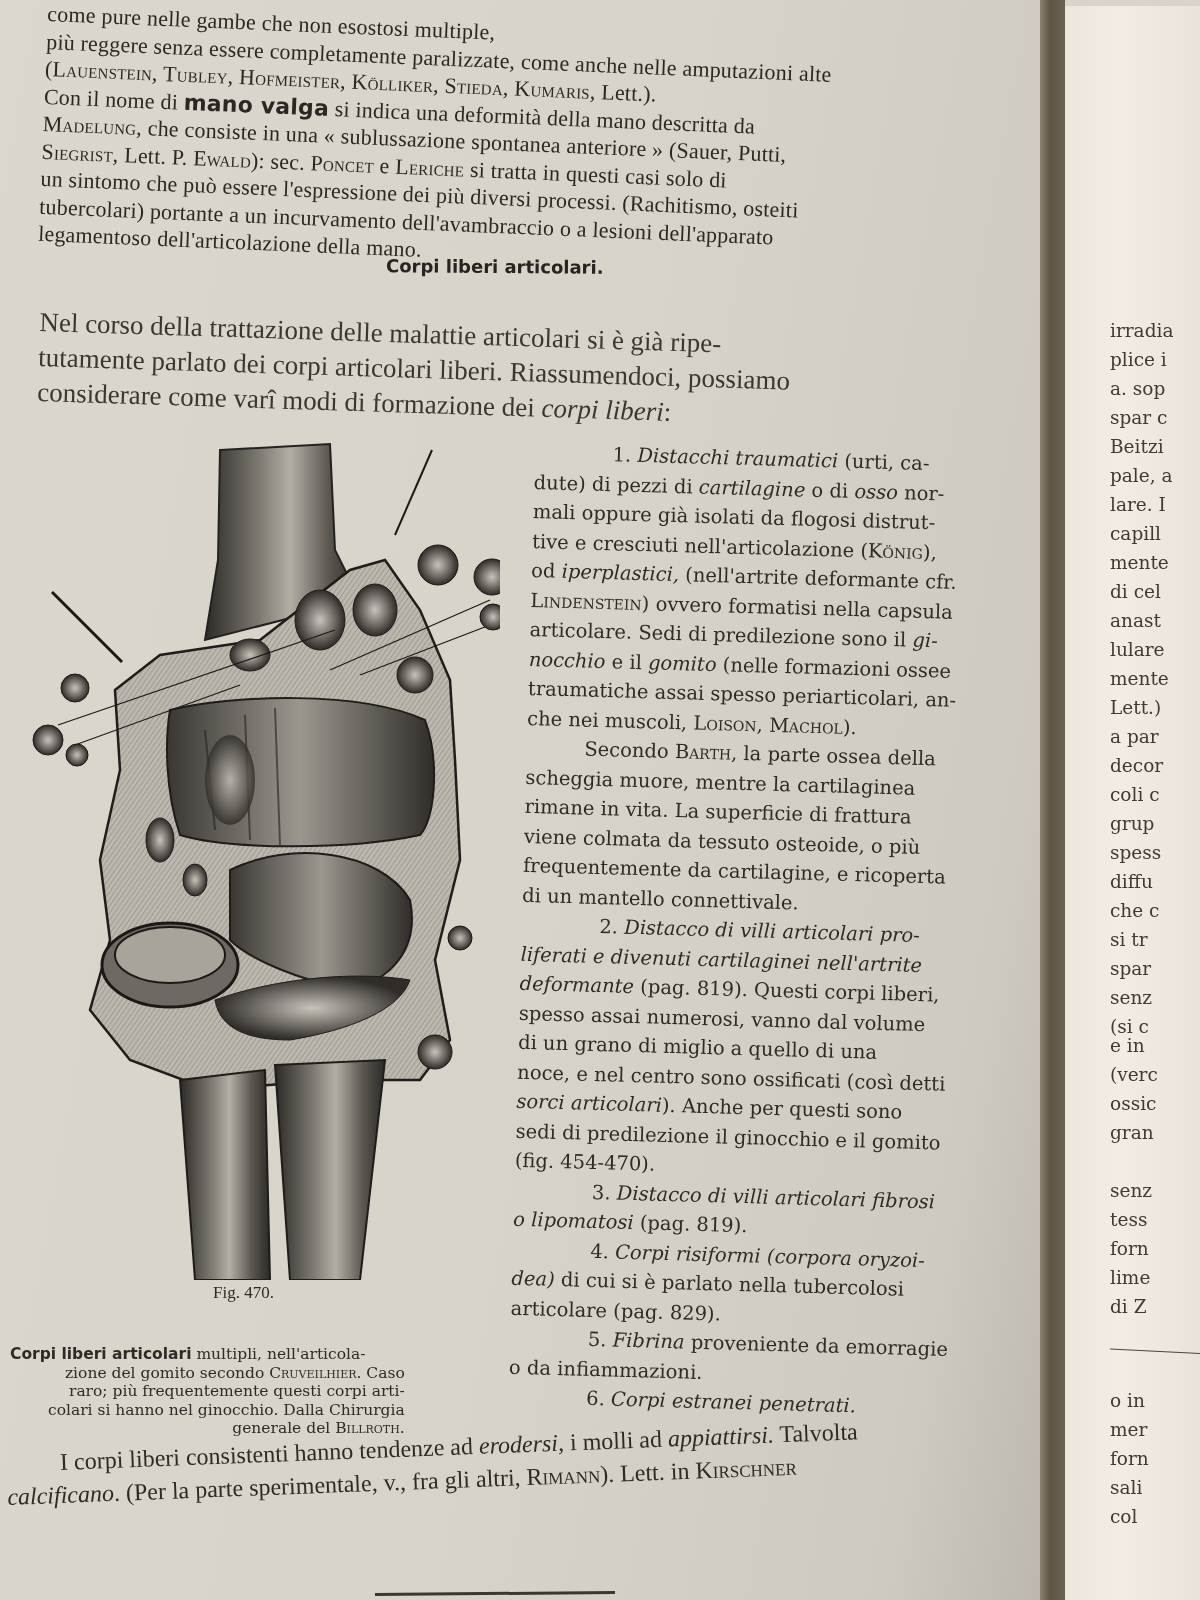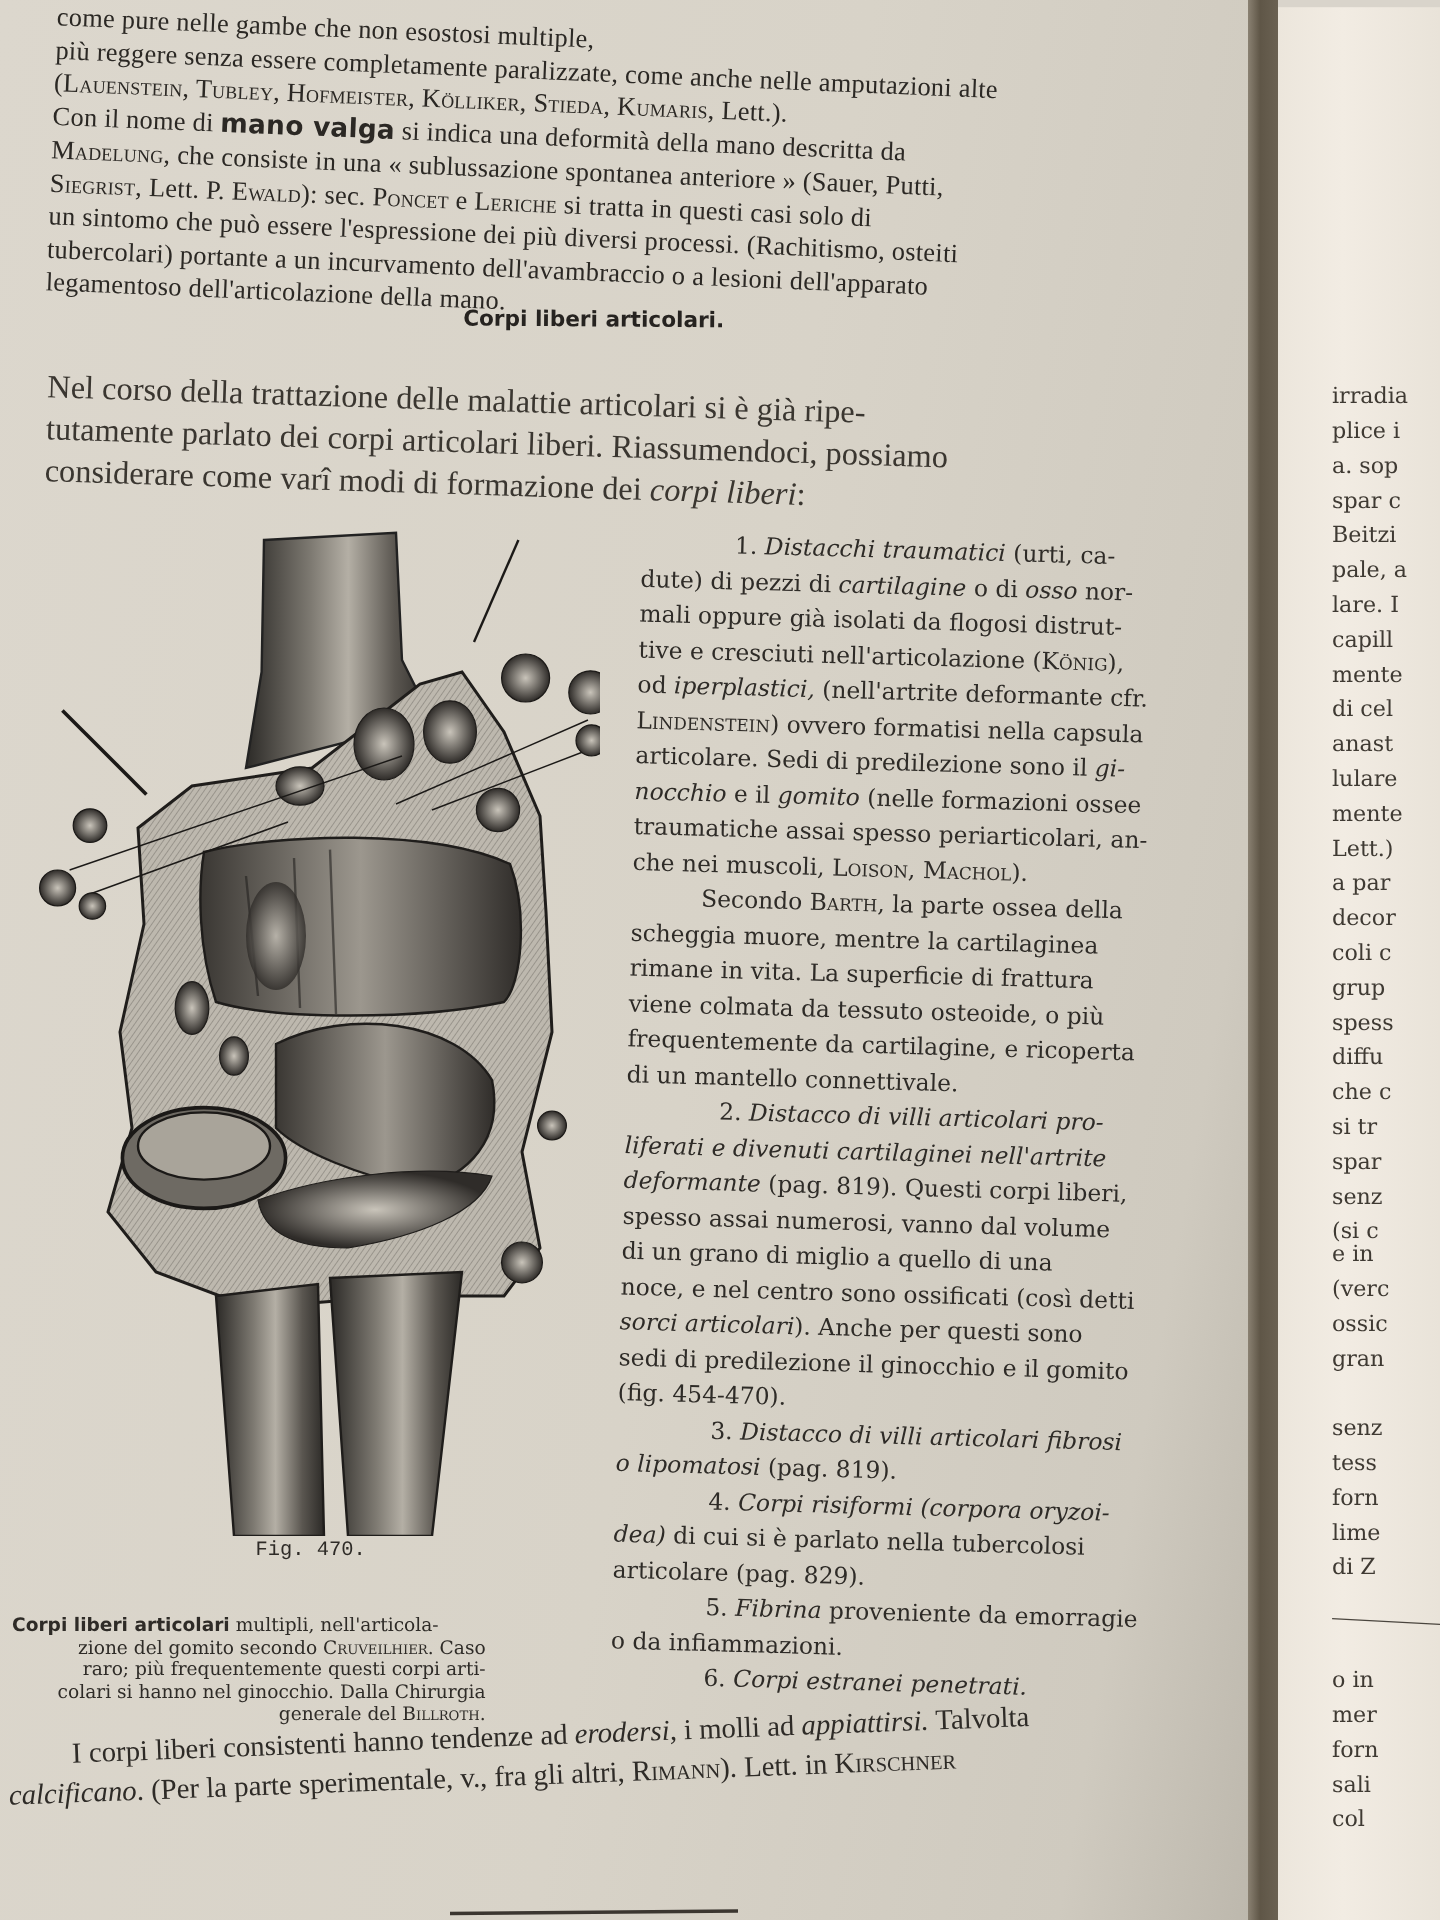--- a/index.html
+++ b/index.html
@@ -42,21 +42,21 @@
       line-height: 35px; transform: rotate(1.8deg); transform-origin: 0 0; color: #3a3630;
     }
     .right-col {
       left: 535px; top: 438px; font-family: "DejaVu Serif", serif; font-size: 19.5px;
       line-height: 29.5px; transform: rotate(1.6deg); transform-origin: 0 0; color: #2e2b27;
     }
     .indent { padding-left: 78px; }
     .indent-sm { padding-left: 58px; }
     .figure { position: absolute; left: 30px; top: 440px; width: 470px; height: 840px; }
     .fig-label {
-      position: absolute; left: 213px; top: 1283px; font-family: Liberation Mono, monospace;
+      position: absolute; left: 213px; top: 1283px; font-family: Liberation Serif, serif;
       font-size: 17px; color: #2e2b27;
     }
     .caption {
       position: absolute; left: 10px; top: 1313px; font-family: "DejaVu Serif", serif;
       font-size: 15.5px; line-height: 18.5px; color: #2e2b27; white-space: nowrap; margin-top: 32px;
     }
     .caption .cap-ind { padding-left: 38px; text-align: right; }
     .bottom {
       left: 8px; top: 1448px; font-family: "Liberation Serif", serif; font-size: 24px;
       line-height: 33px; transform: rotate(-2.2deg); transform-origin: 0 100%; color: #2e2b27;

